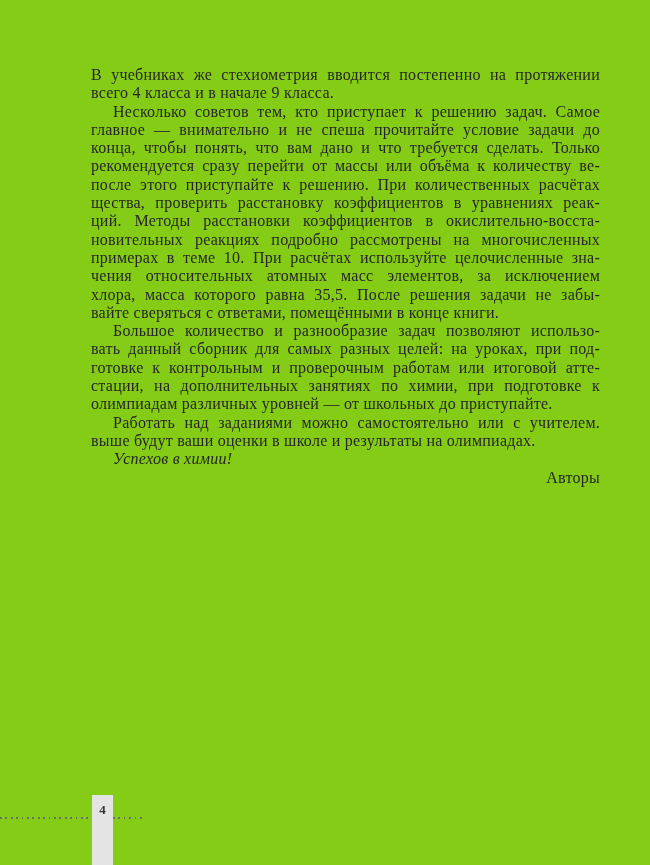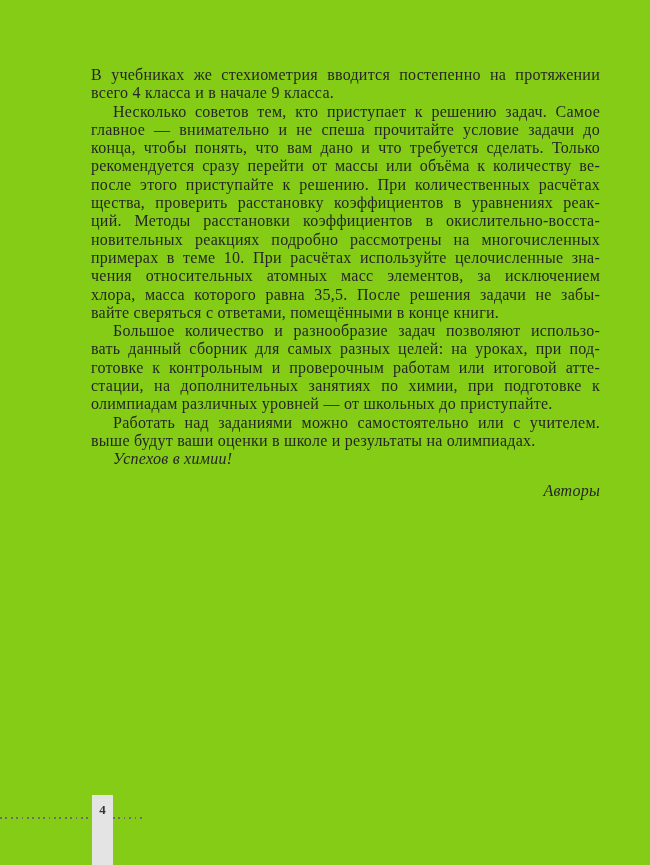--- a/index.html
+++ b/index.html
@@ -26,22 +26,20 @@
     text-align-last: justify;
   }
   .line.plast { text-align-last: left; }
   .line.pfirst { text-indent: 22px; }
   .signoff {
     font-style: italic;
     text-indent: 22px;
     text-align: left;
   }
   .author {
-    margin-top: 13px;
-    font-style: italic;
     text-align: right;
   }
   .page-bar {
     position: absolute;
     left: 92px;
     top: 795px;
     width: 21px;
     height: 70px;
     background: #e4e4e4;
   }

